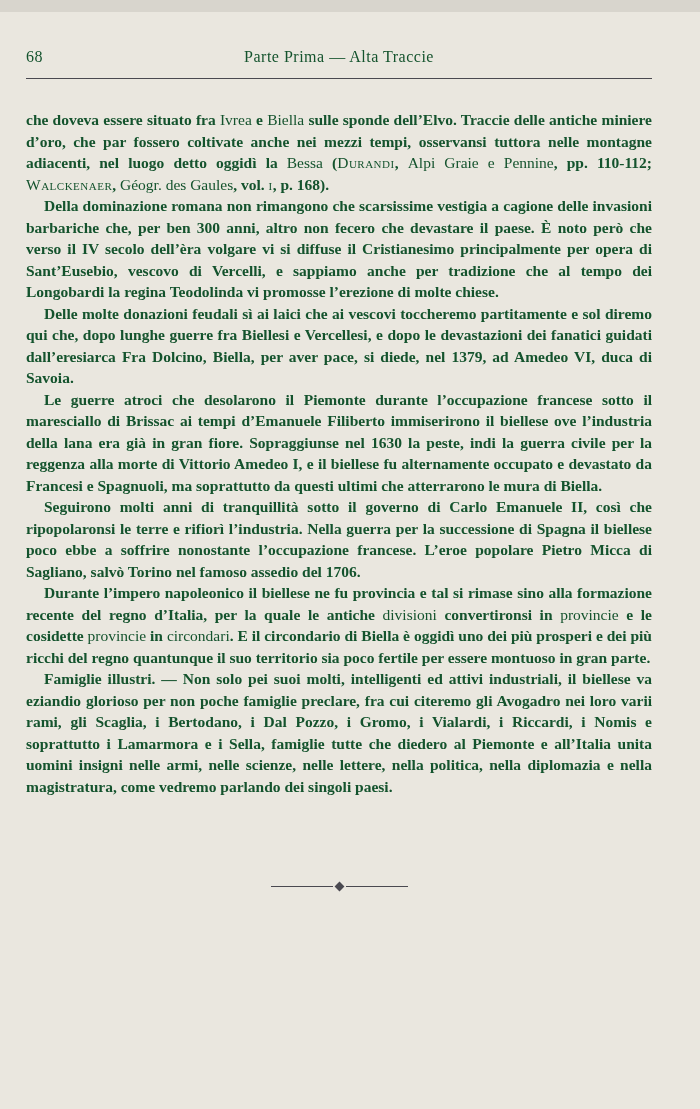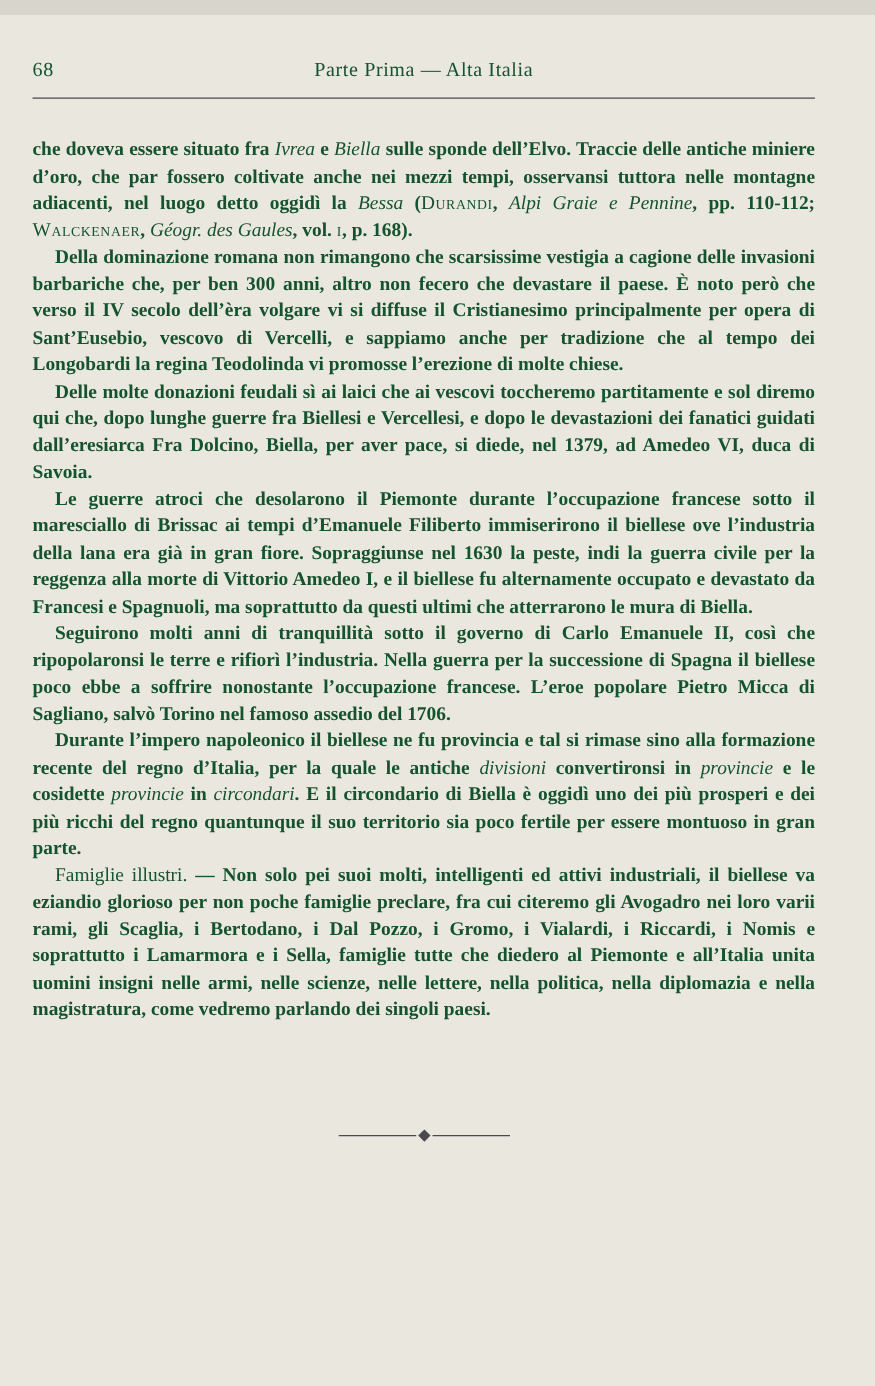--- a/index.html
+++ b/index.html
@@ -51,22 +51,22 @@
     text-justify: inter-word;
   }
   .para {
     margin: 0;
     text-indent: 18px;
   }
   .para.no-indent {
     text-indent: 0;
   }
   .seg-normal { font-style: normal; font-weight: bold; }
-  .seg-italic { font-style: italic; }
-  .seg-bold   { font-weight: normal; }
+  .seg-italic { }
+  .seg-bold   { font-weight: bold; }
   .seg-smallcaps {
     font-variant: small-caps;
     letter-spacing: 0.5px;
   }
   .divider {
     margin-top: 86px;
     display: flex;
     align-items: center;
     justify-content: center;
   }
@@ -85,21 +85,21 @@
     transform: rotate(45deg);
   }
 </style>
 </head>
 <body>
 
 <div class="page">
 
   <header class="page-header">
     <span class="page-num">68</span>
-    <span class="running-title">Parte Prima — Alta Italia</span>
+    <span class="running-title">Parte Prima — Alta Traccie</span>
   </header>
 
   <div class="header-rule"></div>
 
   <main class="text-block">
     <p class="para no-indent"><span class="seg-normal">che doveva essere situato fra </span><span class="seg-italic">Ivrea</span><span class="seg-normal"> e </span><span class="seg-italic">Biella</span><span class="seg-normal"> sulle sponde dell’Elvo. Traccie delle antiche miniere d’oro, che par fossero coltivate anche nei mezzi tempi, osservansi tuttora nelle montagne adiacenti, nel luogo detto oggidì la </span><span class="seg-italic">Bessa</span><span class="seg-normal"> (</span><span class="seg-smallcaps">Durandi</span><span class="seg-normal">, </span><span class="seg-italic">Alpi Graie e Pennine</span><span class="seg-normal">, pp. 110-112; </span><span class="seg-smallcaps">Walckenaer</span><span class="seg-normal">, </span><span class="seg-italic">Géogr. des Gaules</span><span class="seg-normal">, vol. </span><span class="seg-smallcaps">i</span><span class="seg-normal">, p. 168).</span></p>
     <p class="para"><span class="seg-normal">Della dominazione romana non rimangono che scarsissime vestigia a cagione delle invasioni barbariche che, per ben 300 anni, altro non fecero che devastare il paese. È noto però che verso il IV secolo dell’èra volgare vi si diffuse il Cristianesimo principalmente per opera di Sant’Eusebio, vescovo di Vercelli, e sappiamo anche per tradizione che al tempo dei Longobardi la regina Teodolinda vi promosse l’erezione di molte chiese.</span></p>
     <p class="para"><span class="seg-normal">Delle molte donazioni feudali sì ai laici che ai vescovi toccheremo partitamente e sol diremo qui che, dopo lunghe guerre fra Biellesi e Vercellesi, e dopo le devastazioni dei fanatici guidati dall’eresiarca Fra Dolcino, Biella, per aver pace, si diede, nel 1379, ad Amedeo VI, duca di Savoia.</span></p>
     <p class="para"><span class="seg-normal">Le guerre atroci che desolarono il Piemonte durante l’occupazione francese sotto il maresciallo di Brissac ai tempi d’Emanuele Filiberto immiserirono il biellese ove l’industria della lana era già in gran fiore. Sopraggiunse nel 1630 la peste, indi la guerra civile per la reggenza alla morte di Vittorio Amedeo I, e il biellese fu alternamente occupato e devastato da Francesi e Spagnuoli, ma soprattutto da questi ultimi che atterrarono le mura di Biella.</span></p>
     <p class="para"><span class="seg-normal">Seguirono molti anni di tranquillità sotto il governo di Carlo Emanuele II, così che ripopolaronsi le terre e rifiorì l’industria. Nella guerra per la successione di Spagna il biellese poco ebbe a soffrire nonostante l’occupazione francese. L’eroe popolare Pietro Micca di Sagliano, salvò Torino nel famoso assedio del 1706.</span></p>

